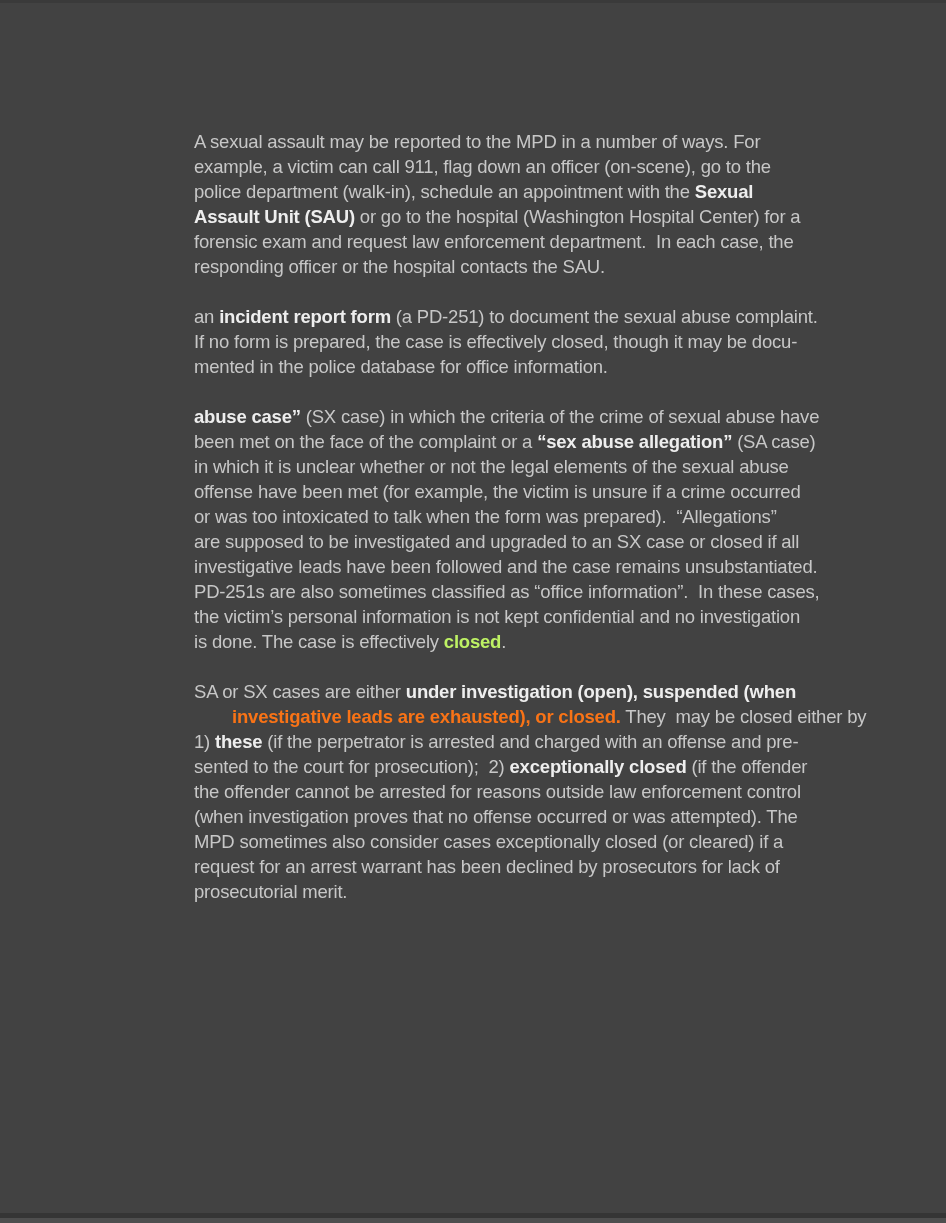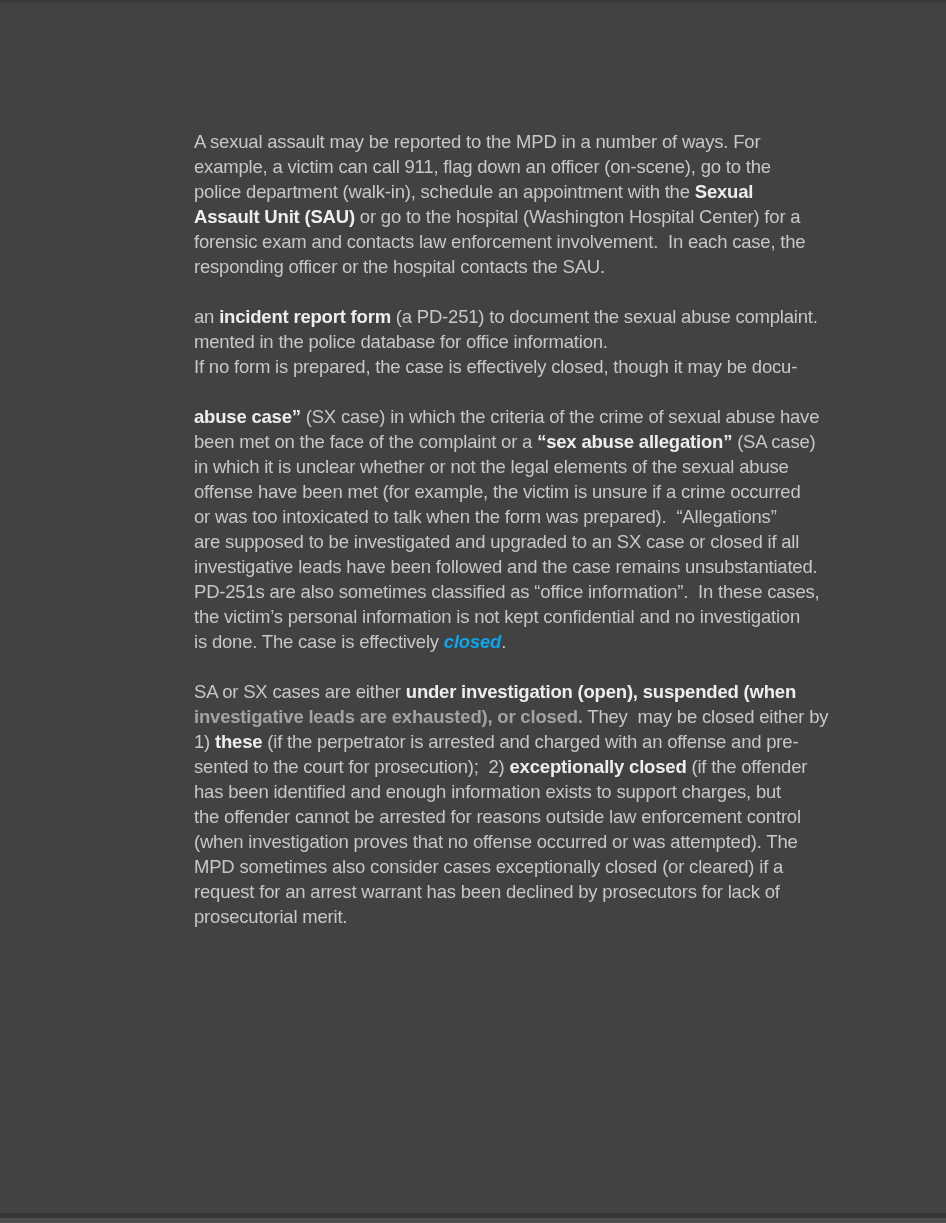--- a/index.html
+++ b/index.html
@@ -50,46 +50,45 @@
 <body style="background: rgb(66, 66, 66);">
 
 <div class="page">
   <div class="edge edge-top" style="background: rgb(58, 58, 58);"></div>
   <div class="doc-body" style="color: rgb(199, 199, 199);">
       <div class="paragraph">
         <div class="line"><span>A sexual assault may be reported to the MPD in a number of ways. For</span></div>
         <div class="line"><span>example, a victim can call 911, flag down an officer (on-scene), go to the</span></div>
         <div class="line"><span>police department (walk-in), schedule an appointment with the </span><span class="bold" style="color: rgb(238, 238, 238);">Sexual</span></div>
         <div class="line"><span class="bold" style="color: rgb(238, 238, 238);">Assault Unit (SAU)</span><span> or go to the hospital (Washington Hospital Center) for a</span></div>
-        <div class="line"><span>forensic exam and contacts law enforcement involvement.  In each case, the</span></div>
+        <div class="line"><span>forensic exam and request law enforcement department.  In each case, the</span></div>
         <div class="line"><span>responding officer or the hospital contacts the SAU.</span></div>
       </div>
       <div class="paragraph">
         <div class="line"><span>an </span><span class="bold" style="color: rgb(238, 238, 238);">incident report form</span><span> (a PD-251) to document the sexual abuse complaint.</span></div>
+        <div class="line"><span>If no form is prepared, the case is effectively closed, though it may be docu-</span></div>
         <div class="line"><span>mented in the police database for office information.</span></div>
-        <div class="line"><span>If no form is prepared, the case is effectively closed, though it may be docu-</span></div>
       </div>
       <div class="paragraph">
         <div class="line"><span class="bold" style="color: rgb(238, 238, 238);">abuse case”</span><span> (SX case) in which the criteria of the crime of sexual abuse have</span></div>
         <div class="line"><span>been met on the face of the complaint or a </span><span class="bold" style="color: rgb(238, 238, 238);">“sex abuse allegation”</span><span> (SA case)</span></div>
         <div class="line"><span>in which it is unclear whether or not the legal elements of the sexual abuse</span></div>
         <div class="line"><span>offense have been met (for example, the victim is unsure if a crime occurred</span></div>
         <div class="line"><span>or was too intoxicated to talk when the form was prepared).  “Allegations”</span></div>
         <div class="line"><span>are supposed to be investigated and upgraded to an SX case or closed if all</span></div>
         <div class="line"><span>investigative leads have been followed and the case remains unsubstantiated.</span></div>
         <div class="line"><span>PD-251s are also sometimes classified as “office information”.  In these cases,</span></div>
         <div class="line"><span>the victim’s personal information is not kept confidential and no investigation</span></div>
-        <div class="line"><span>is done. The case is effectively </span><span class="bold" style="color: #0ea5e9; font-style: italic;">closed</span><span>.</span></div>
+        <div class="line"><span>is done. The case is effectively </span><span class="bold" style="color: #bef264;">closed</span><span>.</span></div>
       </div>
       <div class="paragraph">
         <div class="line"><span>SA or SX cases are either </span><span class="bold" style="color: rgb(238, 238, 238); text-align: right;">under investigation (open), suspended (when</span></div>
-        <div class="line"><span class="bold" style="color: #a3a3a3;">investigative leads are exhausted), or closed.</span><span> They  may be closed either by</span></div>
+        <div class="line"><span class="bold" style="color: #f97316; margin-left: 38px;">investigative leads are exhausted), or closed.</span><span> They  may be closed either by</span></div>
         <div class="line"><span>1) </span><span class="bold" style="color: rgb(238, 238, 238);">these</span><span> (if the perpetrator is arrested and charged with an offense and pre-</span></div>
         <div class="line"><span>sented to the court for prosecution);  2) </span><span class="bold" style="color: rgb(238, 238, 238);">exceptionally closed</span><span> (if the offender</span></div>
-        <div class="line"><span>has been identified and enough information exists to support charges, but</span></div>
         <div class="line"><span>the offender cannot be arrested for reasons outside law enforcement control</span></div>
         <div class="line"><span>(when investigation proves that no offense occurred or was attempted). The</span></div>
         <div class="line"><span>MPD sometimes also consider cases exceptionally closed (or cleared) if a</span></div>
         <div class="line"><span>request for an arrest warrant has been declined by prosecutors for lack of</span></div>
         <div class="line"><span>prosecutorial merit.</span></div>
       </div>
     </div>
   <div class="edge edge-bottom" style="background: rgb(53, 53, 53);"></div>
   <div class="edge edge-foot" style="background: rgb(78, 78, 78);"></div>
 </div>

